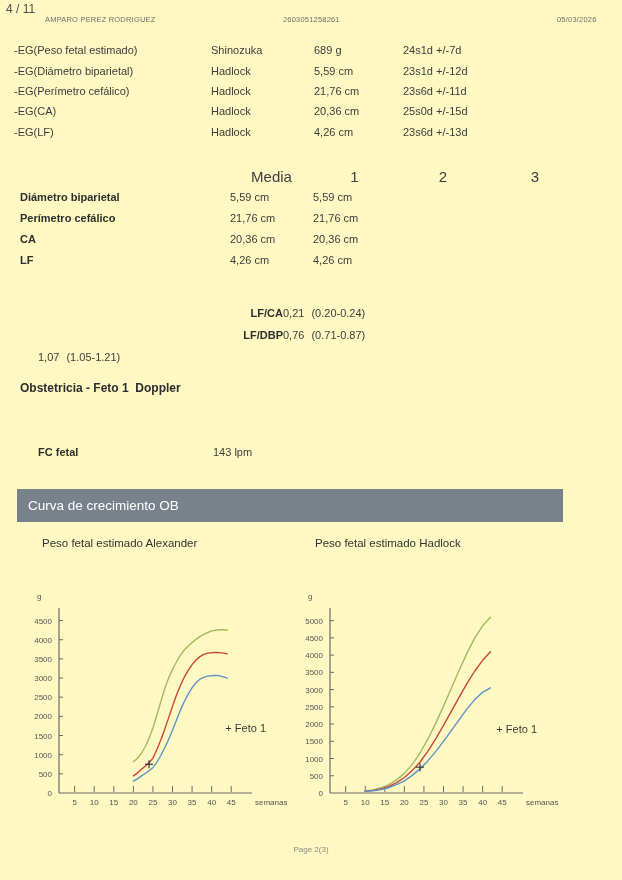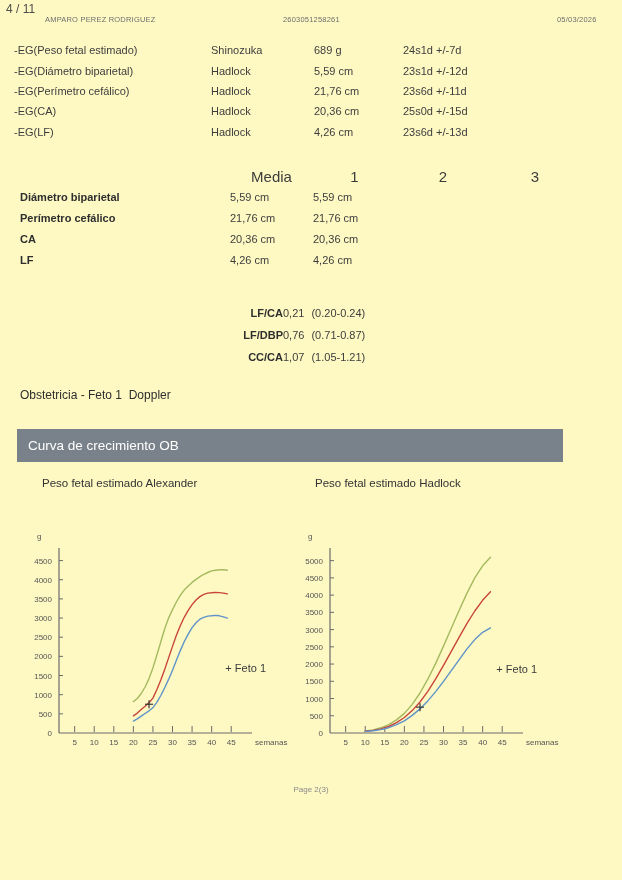--- a/index.html
+++ b/index.html
@@ -24,21 +24,21 @@
   .bio-grid .hd { text-align:center; font-size:15px; color:#3d3d3d; }
   .bio-grid .lbl { font-weight:bold; color:#2e2e2e; }
 
   
   .ratios { margin-top:31px; }
   .ratio-row { display:grid; grid-template-columns:245px 1fr; padding-left:38px; height:22px; align-items:center; font-size:11px; }
   .ratio-row .lbl { font-weight:bold; color:#2e2e2e;text-align:right; }
   .ratio-val span { display:inline-block; }
   .ratio-val .rng { margin-left:7px; }
 
-  .section-heading { margin-top:20px; padding-left:20px; font-size:12px; font-weight:normal; color:#2e2e2e; white-space:pre; }
+  .section-heading { margin-top:13px; padding-left:20px; font-size:12px; font-weight:bold; color:#2e2e2e; white-space:pre; }
 
   .fc-row { display:grid; grid-template-columns:175px 1fr; padding-left:38px; margin-top:47px; height:20px; align-items:center; font-size:11px; }
   .fc-row .lbl { font-weight:bold; color:#2e2e2e; }
 
   
   .banner { margin:27px 0 0 17px; width:546px; height:33px; line-height:33px; padding-left:11px; font-size:13.5px; color:#ffffff; background:#79828a; }
 
   
   .charts-row { display:flex; margin-top:15px; }
   .figure { width:271px; }
@@ -136,27 +136,30 @@
   <div class="ratios">
     <div class="ratio-row">
       <span class="lbl">LF/CA</span>
       <span class="ratio-val"><span>0,21</span><span class="rng">(0.20-0.24)</span></span>
     </div>
     <div class="ratio-row">
       <span class="lbl">LF/DBP</span>
       <span class="ratio-val"><span>0,76</span><span class="rng">(0.71-0.87)</span></span>
     </div>
     <div class="ratio-row">
-      <span class="lbl">CC/CA</span>
       <span class="ratio-val"><span>1,07</span><span class="rng">(1.05-1.21)</span></span>
     </div>
   </div>
 
   <div class="section-heading">Obstetricia - Feto 1  Doppler</div>
 
+  <div class="fc-row">
+    <span class="lbl">FC fetal</span>
+    <span>143 lpm</span>
+  </div>
 
   <div class="banner">Curva de crecimiento OB</div>
 
   <div class="charts-row">
     <div class="figure left">
       <div class="fig-title">Peso fetal estimado Alexander</div>
       <svg class="chart" width="272" height="232" viewBox="0 0 272 232">
           <line x1="42" y1="20" x2="42" y2="205" stroke="#6b6b6b" stroke-width="1.2"></line>
           <line x1="42" y1="205" x2="235" y2="205" stroke="#6b6b6b" stroke-width="1.2"></line>
           <text x="20" y="11" font-size="8" fill="#555555">g</text>

